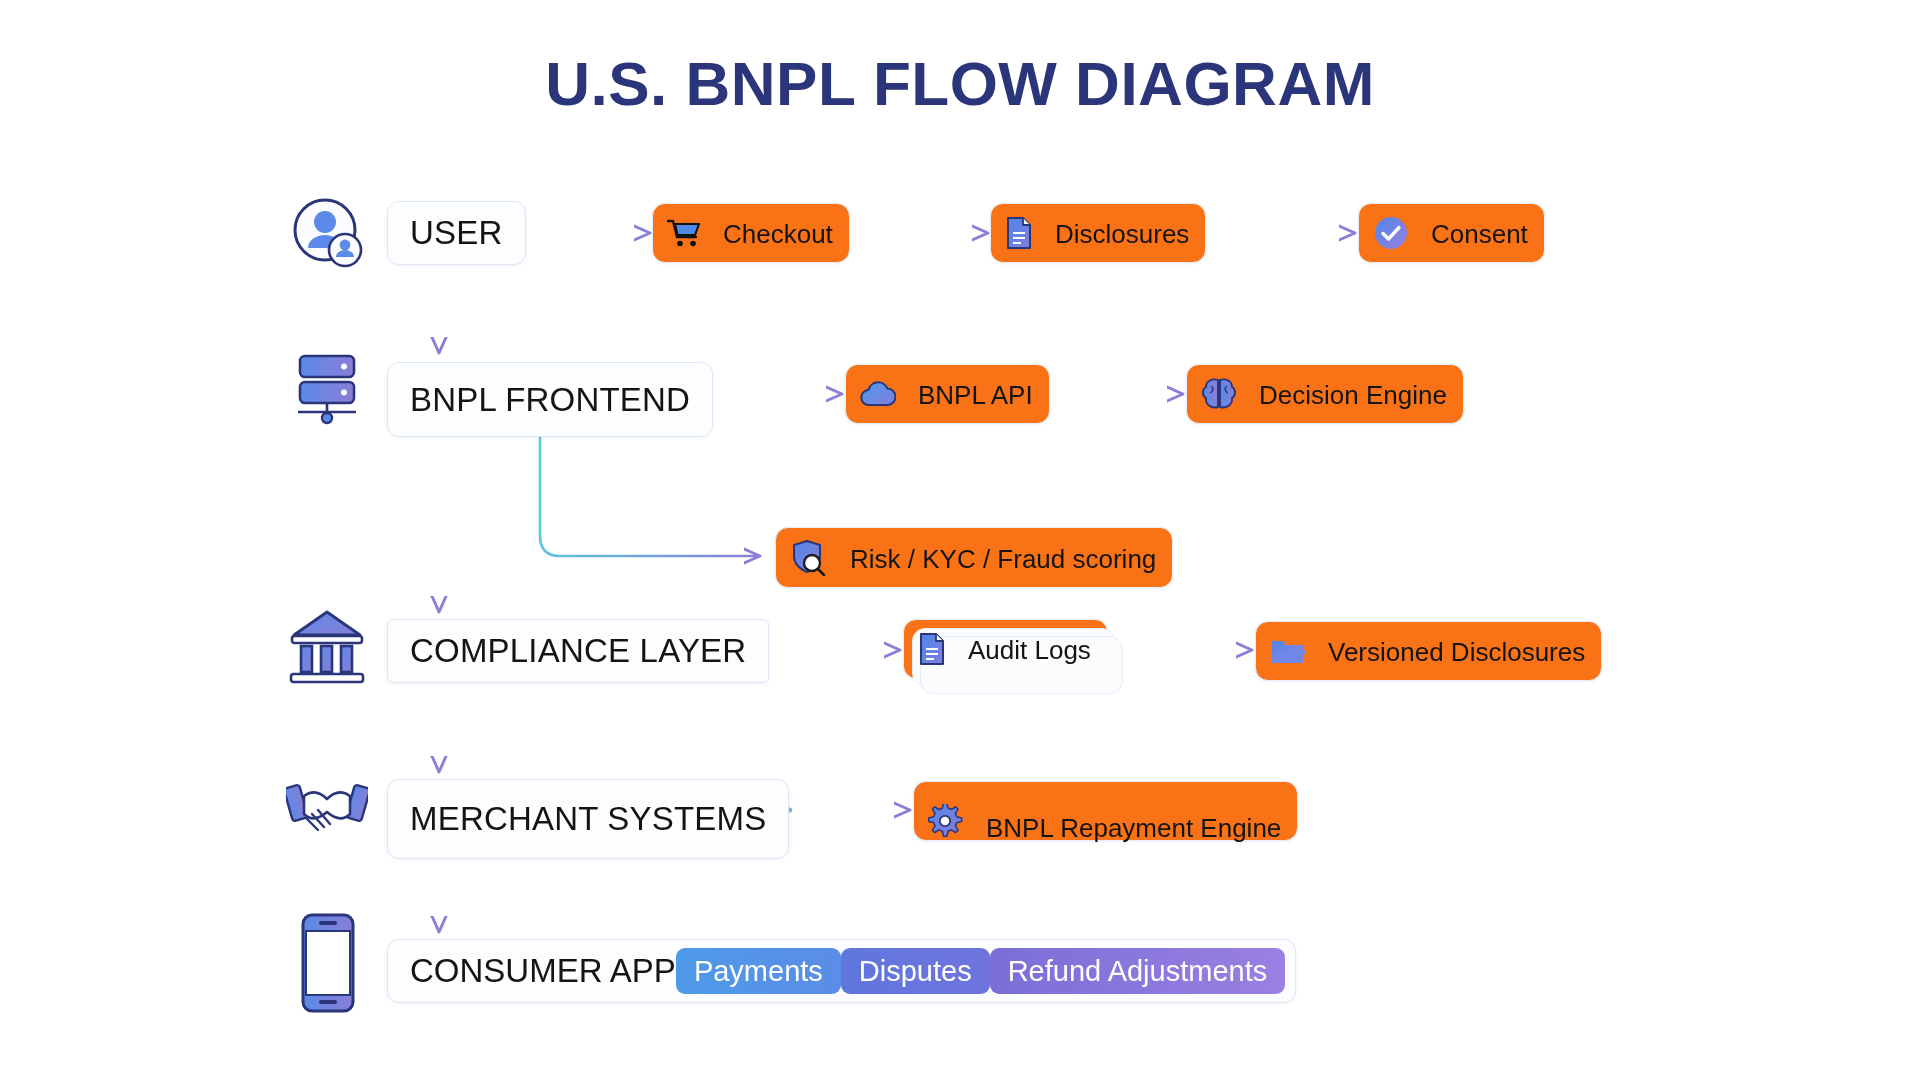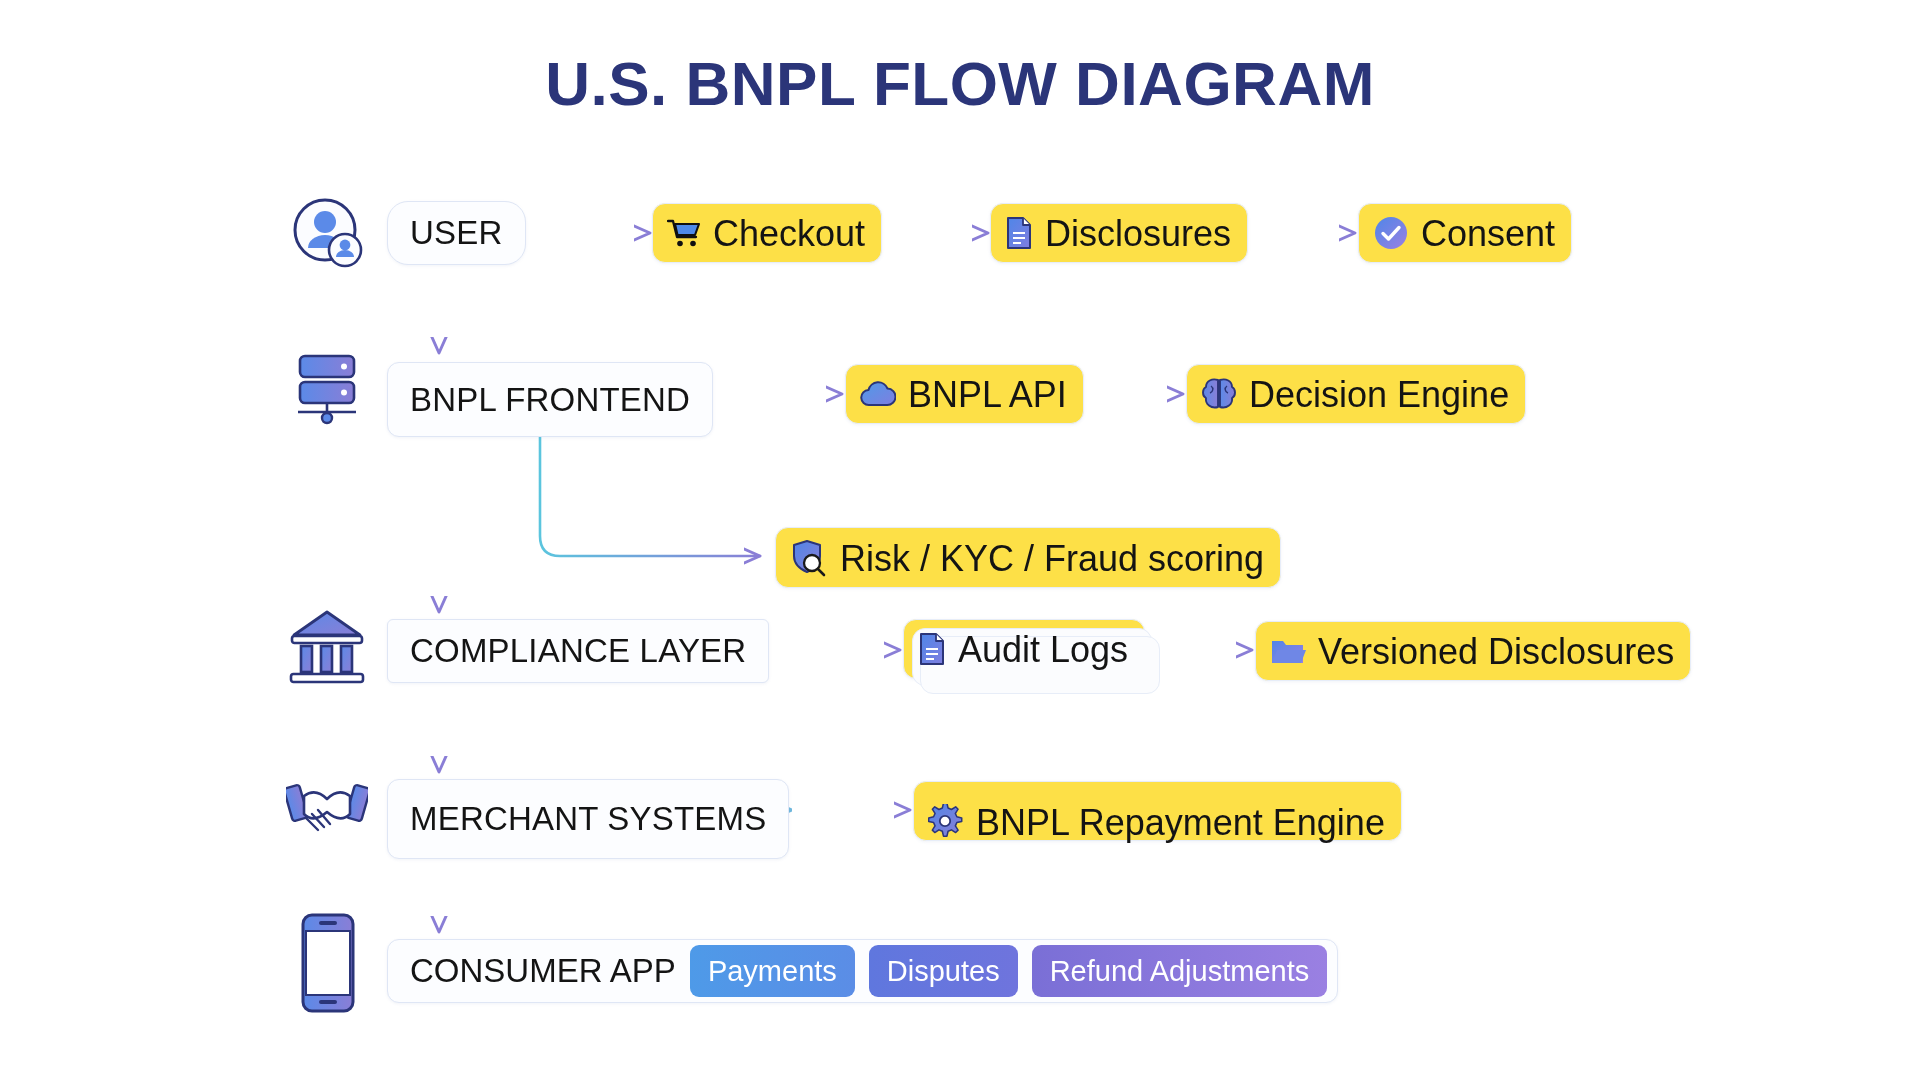--- a/index.html
+++ b/index.html
@@ -31,40 +31,40 @@
     box-shadow: 0 1px 3px rgba(120,140,190,0.10);
     white-space: nowrap;
   }
   .mainbox {
     padding: 0 22px;
     font-size: 33px; color: #141414; font-weight: 400;
     letter-spacing: .2px;
   }
   .subnode {
     padding: 0 16px 0 14px;
-    gap: 12px;
-    background: #fde047;
+    gap: 22px;
+    background: #f97316;
     border: 1.5px solid #e7edf8;
     border-radius: 13px;
-    font-size: 36px; color: #141414;
+    font-size: 26px; color: #141414;
   }
   .subnode .lbl { line-height: 1; position: relative; top: 1px; }
 
   
   .stacked::before, .stacked::after {
     content: ""; position: absolute; border-radius: 13px;
     border: 1.5px solid #e7edf8; background: #fbfcfe; z-index: -1;
   }
   .stacked::before { left: 8px; top: 8px; right: -8px; bottom: -8px; }
   .stacked::after  { left: 16px; top: 16px; right: -16px; bottom: -16px; }
 
   
   .pill {
     display: flex; align-items: center; justify-content: center;
-    height: 52px; padding: 10px 18px;
+    height: 46px; padding: 10px 18px;
     border-radius: 9px;
     color: #ffffff; font-size: 29px;
     white-space: nowrap;
   }
 
   
   .layer { position: absolute; left: 0; top: 0; width: 1920px; height: 1080px; pointer-events: none; }
 
   .icon { display: block; flex: 0 0 auto; }
   .lefticon { position: absolute; }
@@ -187,21 +187,21 @@
       <stop offset="0" stop-color="#5b8ae8"></stop>
           <stop offset="1" stop-color="#8a7ed6"></stop>
         </linearGradient>
       </defs>
     <rect x="3" y="3" width="50" height="96" rx="9" fill="url(#ph)" stroke="#2b3579" stroke-width="3"></rect>
     <rect x="6" y="19" width="44" height="64" fill="#ffffff" stroke="#2b3579" stroke-width="2"></rect>
     <rect x="19" y="9" width="18" height="4" rx="2" fill="#2b3579"></rect>
     <rect x="19" y="88" width="18" height="4" rx="2" fill="#2b3579"></rect>
   </svg>
 
-  <div class="box mainbox" style="left:387px; top:201px; height:64px;border-radius:21px;">
+  <div class="box mainbox" style="left:387px; top:201px; height:64px;">
     <span>USER</span>
   </div>
 
   <div class="box subnode" style="left:652px; top:203px; height:60px;">
     <svg class="icon" width="34" height="30" viewBox="0 0 34 30">
       <path d="M1,3 L6,3 L10,19 L29,19" fill="none" stroke="#101010" stroke-width="2.3" stroke-linecap="round" stroke-linejoin="round"></path>
       <path d="M8,6 L32,6 L28,17 L10.5,17 Z" fill="#4f8ae8" stroke="#101010" stroke-width="2.1" stroke-linejoin="round"></path>
       <circle cx="13" cy="25.5" r="2.8" fill="#101010"></circle>
       <circle cx="26" cy="25.5" r="2.8" fill="#101010"></circle>
     </svg>
@@ -337,21 +337,21 @@
         </defs>
       <path d="M18,1 l3.6,0 l1.2,5.1 l3.5,1.5 l4.4,-2.8 l2.5,2.5 l-2.8,4.4 l1.5,3.5 l5.1,1.2 l0,3.6
                l-5.1,1.2 l-1.5,3.5 l2.8,4.4 l-2.5,2.5 l-4.4,-2.8 l-3.5,1.5 l-1.2,5.1 l-3.6,0
                l-1.2,-5.1 l-3.5,-1.5 l-4.4,2.8 l-2.5,-2.5 l2.8,-4.4 l-1.5,-3.5 l-5.1,-1.2 l0,-3.6
                l5.1,-1.2 l1.5,-3.5 l-2.8,-4.4 l2.5,-2.5 l4.4,2.8 l3.5,-1.5 Z" fill="url(#gr)" stroke="#2b3579" stroke-width="1.6" stroke-linejoin="round" transform="translate(-1.8,-1.8) scale(0.96)"></path>
       <circle cx="17" cy="17" r="5.2" fill="#ffffff" stroke="#2b3579" stroke-width="1.8"></circle>
     </svg>
     <span class="lbl">BNPL Repayment Engine</span>
   </div>
 
-  <div class="box" style="left:387px; top:939px; height:64px; padding:0 10px 0 22px; gap:14px;">
+  <div class="box" style="left:387px; top:939px; height:64px; padding:0 10px 0 22px; ">
     <span style="font-size:33px; color:#141414;">CONSUMER APP</span>
 
     <div class="pill" style="background:linear-gradient(90deg,#4e9ae8,#5b8de6);">
       <span>Payments</span>
     </div>
 
     <div class="pill" style="background:linear-gradient(90deg,#5f77de,#6f74dd);">
       <span>Disputes</span>
     </div>
 

